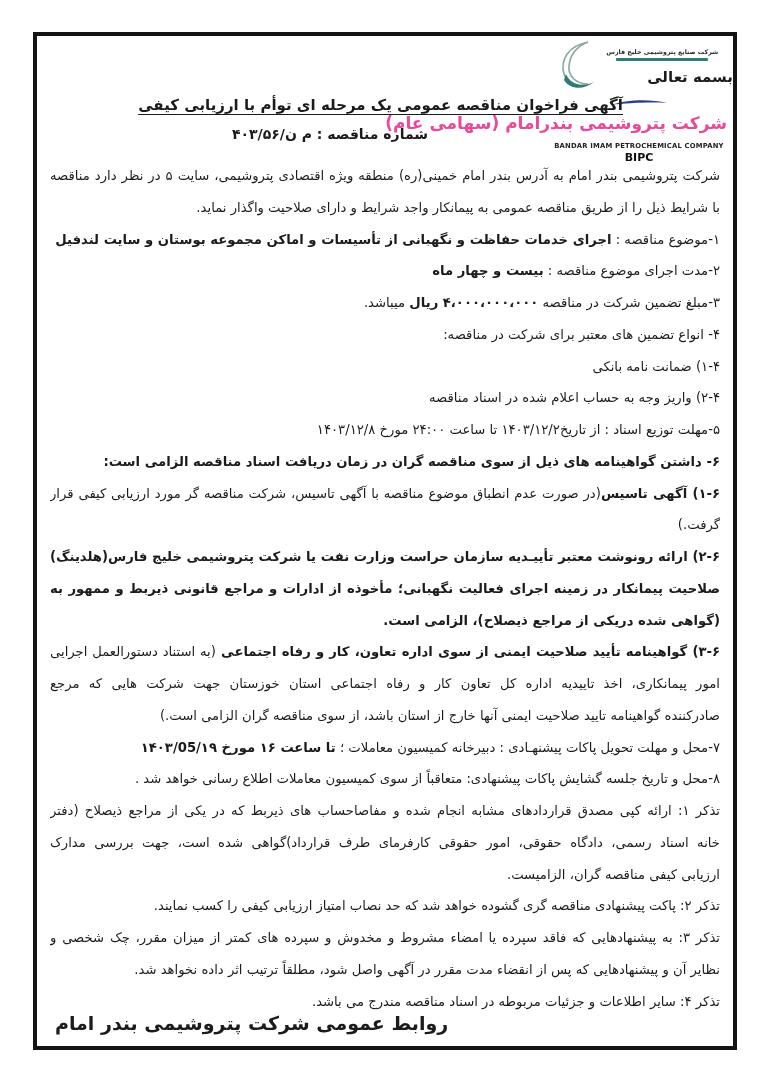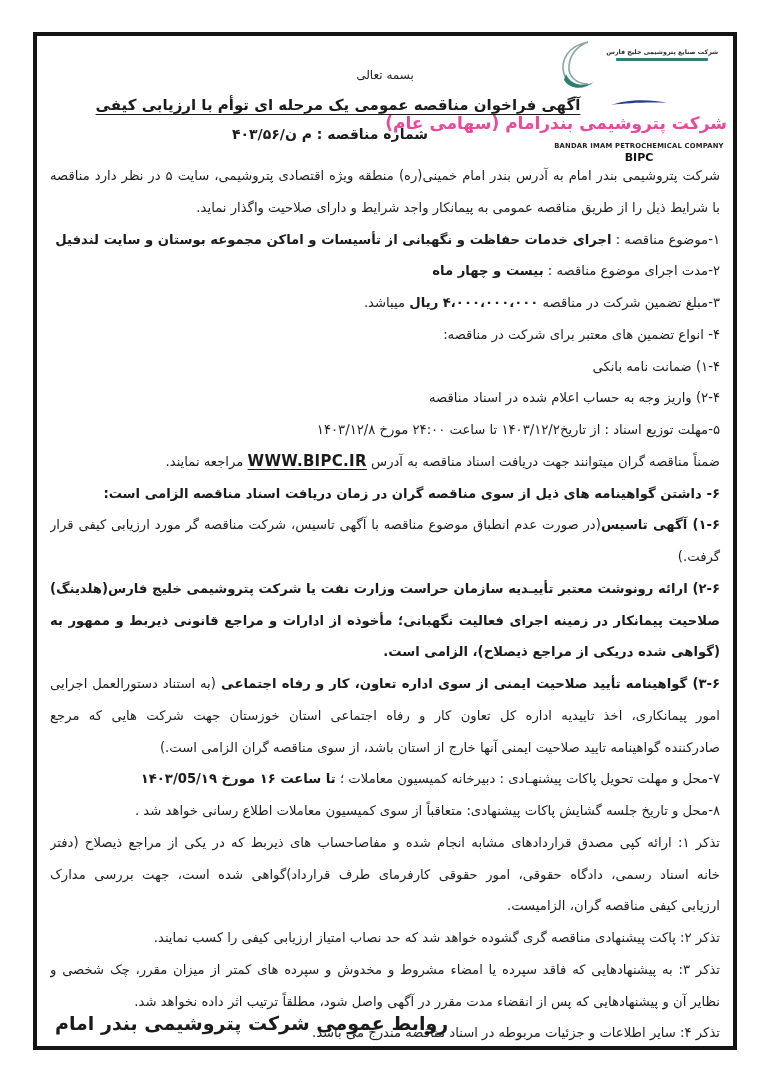--- a/index.html
+++ b/index.html
@@ -12,23 +12,23 @@
   .logo-top{display:flex;flex-direction:row;justify-content:center;align-items:flex-start;gap:2px;direction:ltr;}
   .swoosh-svg{width:44px;height:52px;flex:0 0 auto;}
   .logo-mini{display:flex;flex-direction:column;align-items:center;padding-top:8px;}
   .pgpic-fa{font-size:7px;font-weight:bold;color:#2a2a2a;white-space:nowrap;transform:scale(.9);}
   .pgpic-bar{width:92px;height:3px;background:#2e7d74;margin-top:2px;border-radius:1px;}
   .navy-swoosh{width:60px;height:8px;margin:2px auto 0 auto;}
   .calli{font-size:17px;font-weight:bold;color:#ec4899;white-space:nowrap;margin-top:2px;}
   .eng-name{font-size:6.8px;font-weight:bold;letter-spacing:.2px;color:#222;margin-top:9px;white-space:nowrap;}
   .abbr{font-size:11px;font-weight:bold;color:#111;margin-top:1px;}
   
-  .bismillah{position:absolute;top:32px;left:0;right:0;text-align:center;
-             font-size:12px;font-weight:normal;direction:rtl;}
-  .doc-title{position:absolute;top:59px;left:0;right:110px;text-align:center;direction:rtl;padding-left:16px;}
+  .bismillah{position:absolute;top:32px;left:0;right:0;
+             font-size:15px;font-weight:bold;direction:rtl;}
+  .doc-title{position:absolute;top:59px;left:0;right:110px;direction:rtl;padding-left:16px;}
   .doc-title span{font-size:15px;font-weight:bold;text-decoration:underline;text-underline-offset:4px;}
   .tender-no{position:absolute;top:90px;left:0;right:110px;text-align:center;
              font-size:14px;font-weight:bold;direction:rtl;}
   
   .body{position:absolute;top:116px;left:13px;right:13px;direction:rtl;margin-top:8px;}
   .line{height:31.75px;line-height:31.75px;font-size:13.2px;white-space:nowrap;
         text-align:right;overflow:visible;}
   .line.j{text-align:justify;text-align-last:justify;white-space:normal;height:31.75px;overflow:hidden;}
   .b{font-weight:bold;}
   .u{text-decoration:underline;text-underline-offset:3px;}
@@ -70,21 +70,20 @@
     <div class="body">
         <div class="line j"><span class="">شرکت پتروشیمی بندر امام به آدرس بندر امام خمینی(ره) منطقه ویژه اقتصادی پتروشیمی، سایت ۵ در نظر دارد مناقصه</span></div>
         <div class="line"><span class="">با شرایط ذیل را از طریق مناقصه عمومی به پیمانکار واجد شرایط و دارای صلاحیت واگذار نماید.</span></div>
         <div class="line"><span class="">۱-موضوع مناقصه : </span><span class="b ">اجرای خدمات حفاظت و نگهبانی از تأسیسات و اماکن مجموعه بوستان و سایت لندفیل</span></div>
         <div class="line"><span class="">۲-مدت اجرای موضوع مناقصه : </span><span class="b ">بیست و چهار ماه</span></div>
         <div class="line"><span class="">۳-مبلغ تضمین شرکت در مناقصه  </span><span class="b ">‭۴،۰۰۰،۰۰۰،۰۰۰‬ ریال</span><span class=""> میباشد.</span></div>
         <div class="line"><span class="">۴- انواع تضمین های معتبر برای شرکت در مناقصه:</span></div>
         <div class="line"><span class="">۱-۴) ضمانت نامه بانکی</span></div>
         <div class="line"><span class="">۲-۴) واریز وجه به حساب اعلام شده در اسناد مناقصه</span></div>
         <div class="line"><span class="">۵-مهلت توزیع اسناد : از تاریخ‭۱۴۰۳/۱۲/۲‬ تا ساعت ‭۲۴:۰۰‬ مورخ ‭۱۴۰۳/۱۲/۸‬</span></div>
-        <div class="line"><span class="">ضمناً مناقصه گران میتوانند جهت دریافت اسناد مناقصه به آدرس </span><span class="b u lg">WWW.BIPC.IR</span><span class=""> مراجعه نمایند.</span></div>
         <div class="line"><span class="b ">۶- داشتن گواهینامه های ذیل از سوی مناقصه گران در زمان دریافت اسناد مناقصه الزامی است:</span></div>
         <div class="line j"><span class="b ">۱-۶) آگهی تاسیس</span><span class="">(در صورت عدم انطباق موضوع مناقصه با آگهی تاسیس، شرکت مناقصه گر مورد ارزیابی کیفی قرار نخواهد</span></div>
         <div class="line"><span class="">گرفت.)</span></div>
         <div class="line j"><span class="b ">۲-۶) ارائه رونوشت معتبر تأییـدیه سازمان حراست وزارت نفت یا شرکت پتروشیمی خلیج فارس(هلدینگ) یا گواهی تأیید</span></div>
         <div class="line j"><span class="b ">صلاحیت پیمانکار در زمینه اجرای فعالیت نگهبانی؛ مأخوذه از ادارات و مراجع قانونی ذیربط و ممهور به مهر " برابر اصل است "</span></div>
         <div class="line"><span class="b ">(گواهی شده دریکی از مراجع ذیصلاح)، الزامی است.</span></div>
         <div class="line j"><span class="b ">۳-۶) گواهینامه تأیید صلاحیت ایمنی از سوی اداره تعاون، کار و رفاه اجتماعی </span><span class="">(به استناد دستورالعمل اجرایی آیین نامه ایمنی</span></div>
         <div class="line j"><span class="">امور پیمانکاری، اخذ تاییدیه اداره کل تعاون کار و رفاه اجتماعی استان خوزستان جهت شرکت هایی که مرجع</span></div>
         <div class="line"><span class="">صادرکننده گواهینامه تایید صلاحیت ایمنی آنها خارج از استان باشد، از سوی مناقصه گران الزامی است.)</span></div>
         <div class="line"><span class="">۷-محل و مهلت تحویل پاکات پیشنهـادی : دبیرخانه کمیسیون معاملات ؛ </span><span class="b ">تا ساعت ۱۶ مورخ ‭۱۴۰۳/05/۱۹‬</span></div>

